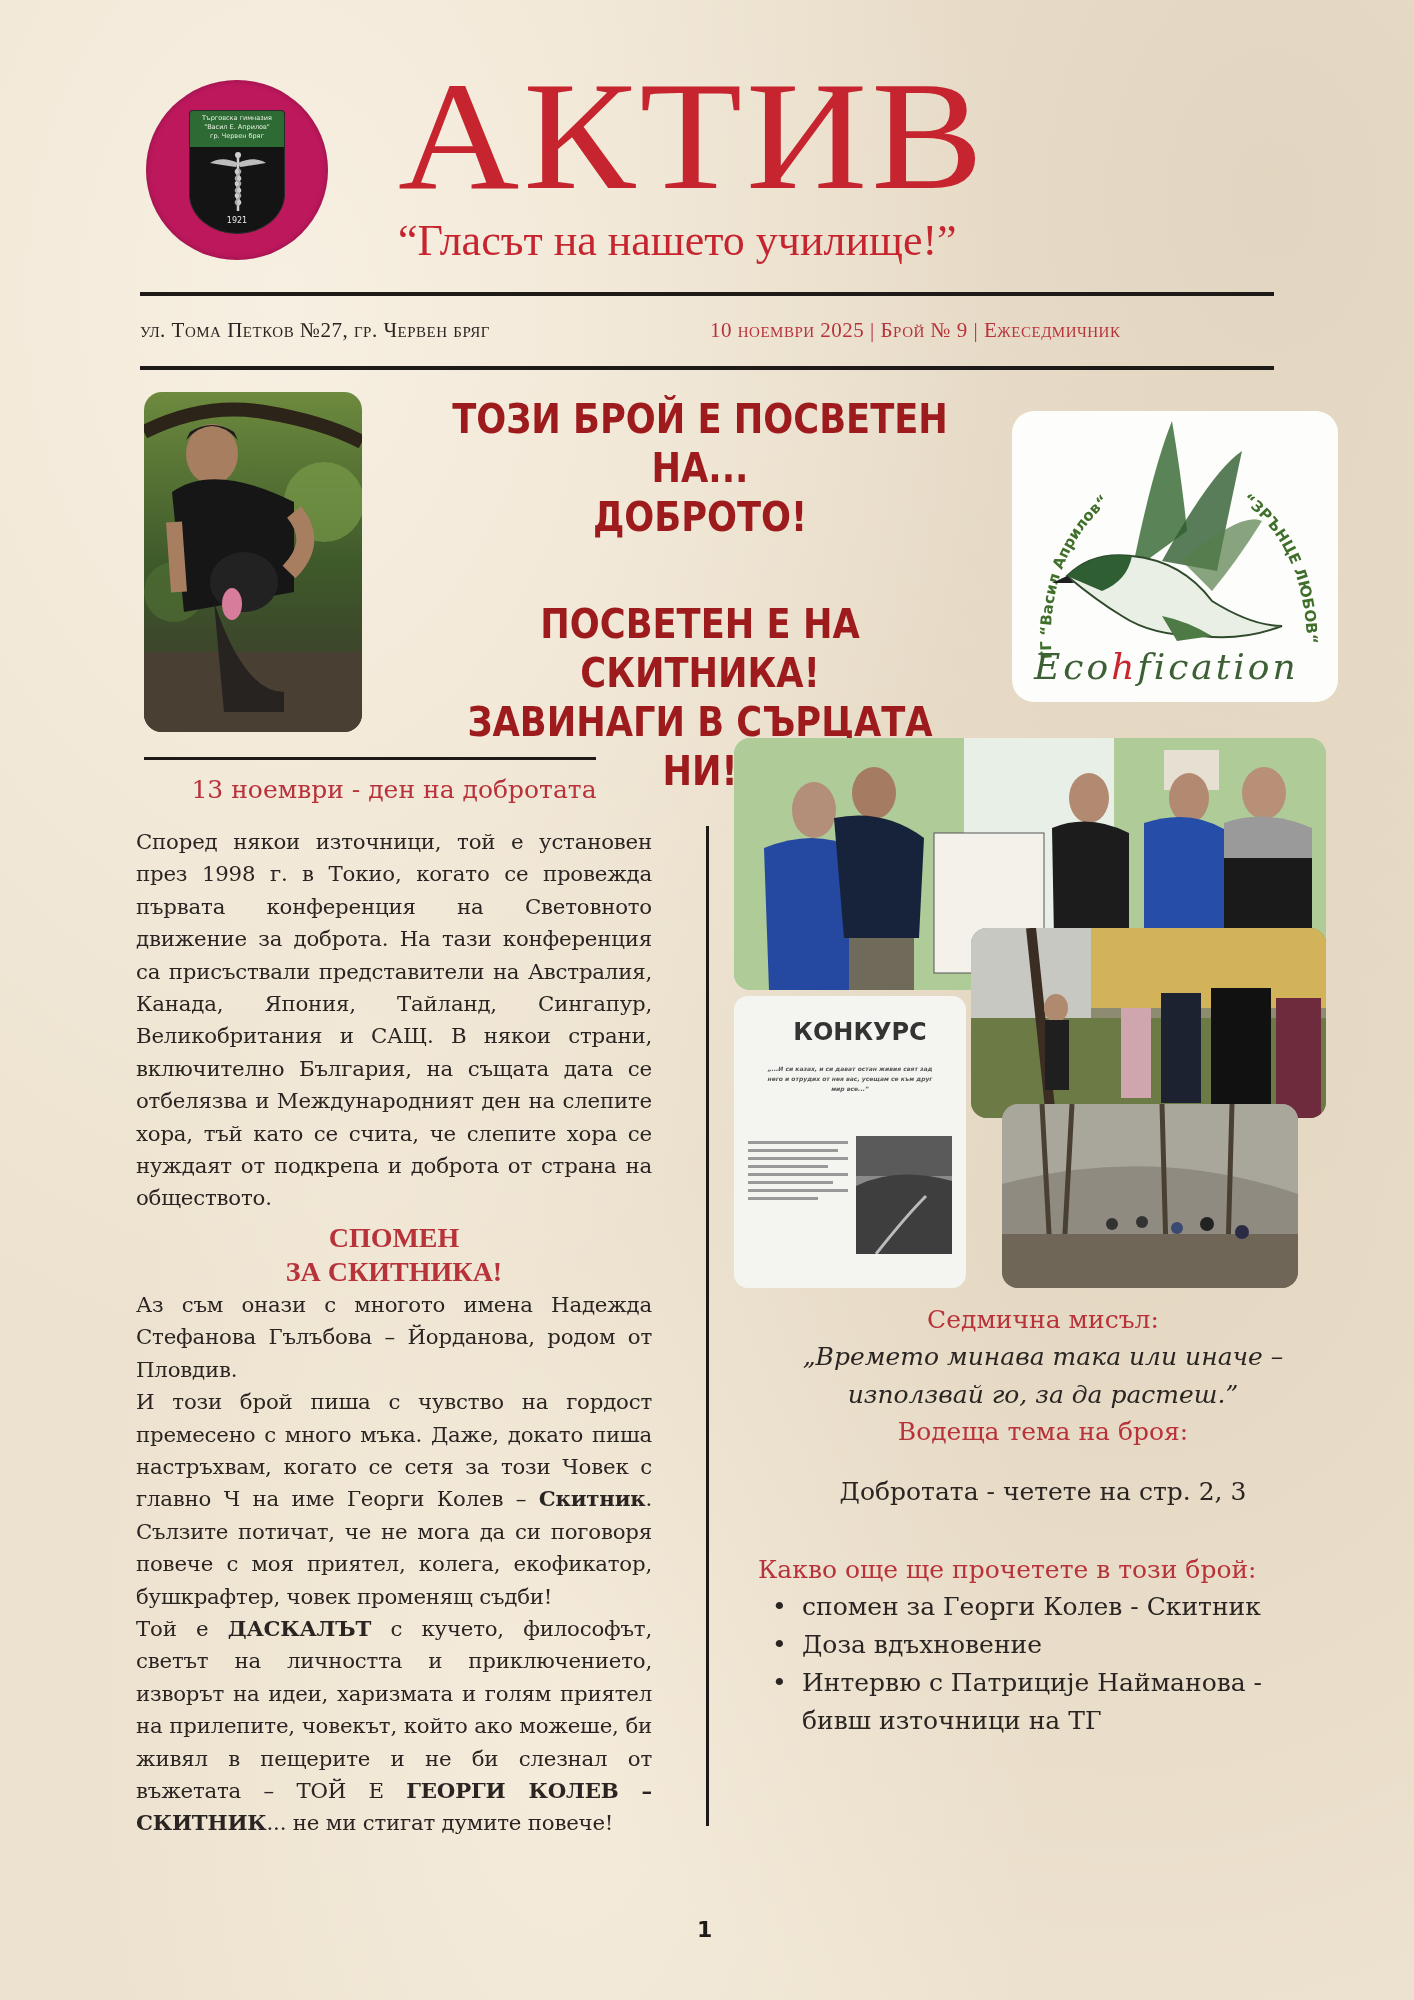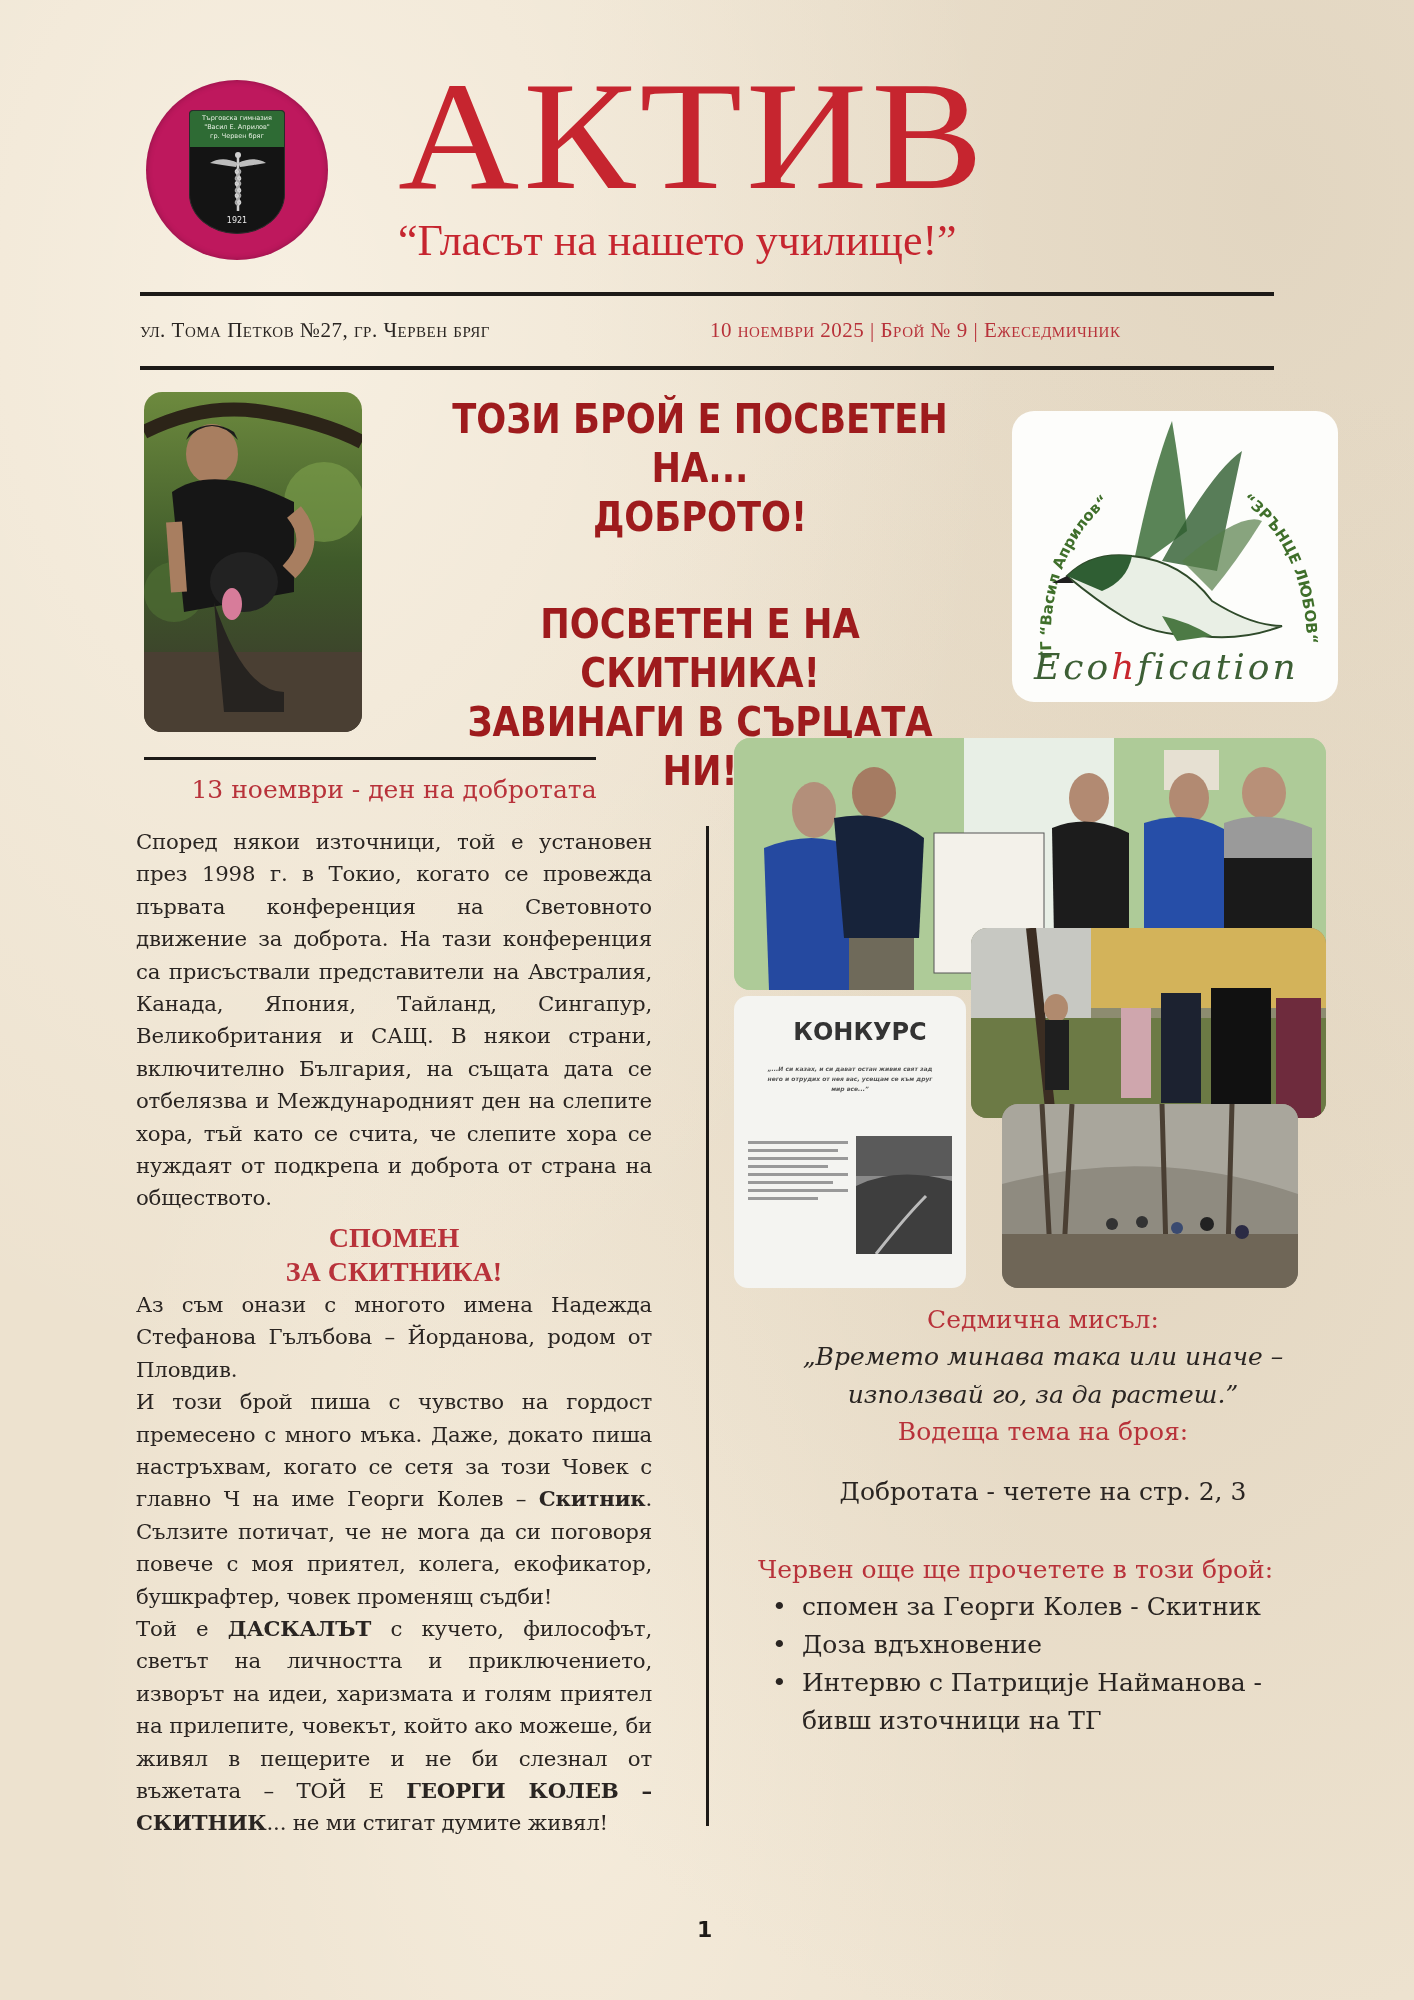--- a/index.html
+++ b/index.html
@@ -233,21 +233,21 @@
   <div class="h-red spomen-h">
     <div>СПОМЕН</div>
     <div>ЗА СКИТНИКА!</div>
   </div>
 
   <p class="body-text">Аз съм онази с многото имена Надежда Стефанова Гълъбова – Йорданова, родом от Пловдив.</p>
   <p class="body-text">
     <span>И този брой пиша с чувство на гордост премесено с много мъка. Даже, докато пиша настръхвам, когато се сетя за този Човек с главно Ч на име Георги Колев – </span><span class="strong">Скитник</span><span>. Сълзите потичат, че не мога да си поговоря повече с моя приятел, колега, екофикатор, бушкрафтер, човек променящ съдби!</span>
   </p>
   <p class="body-text">
-    <span>Той е </span><span class="strong">ДАСКАЛЪТ</span><span> с кучето, философът, светът на личността и приключението, изворът на идеи, харизмата и голям приятел на прилепите, човекът, който ако можеше, би живял в пещерите и не би слезнал от въжетата – ТОЙ Е </span><span class="strong">ГЕОРГИ КОЛЕВ – СКИТНИК</span><span>... не ми стигат думите живял!</span>
+    <span>Той е </span><span class="strong">ДАСКАЛЪТ</span><span> с кучето, философът, светът на личността и приключението, изворът на идеи, харизмата и голям приятел на прилепите, човекът, който ако можеше, би живял в пещерите и не би слезнал от въжетата – ТОЙ Е </span><span class="strong">ГЕОРГИ КОЛЕВ – СКИТНИК</span><span>... не ми стигат думите повече!</span>
   </p>
 </div>
 
 <div class="abs collage">
 
   <div class="pic" style="left:0; top:0; width:592px; height:252px; background:#b9d3a8;">
     <svg width="592" height="252" viewBox="0 0 592 252">
       <rect width="592" height="252" fill="#aecb98"></rect>
       <rect x="230" y="0" width="150" height="210" fill="#e8efe6"></rect>
       <rect x="430" y="12" width="55" height="40" fill="#e6e0d2"></rect>
@@ -320,21 +320,21 @@
 </div>
 
 <div class="abs right-block">
   <div class="rb-h">Седмична мисъл:</div>
   <div class="rb-quote">„Времето минава така или иначе –</div>
   <div class="rb-quote">използвай го, за да растеш.”</div>
 
   <div class="rb-h" style="">Водеща тема на броя:</div>
   <div class="rb-text">Добротата - четете на стр. 2, 3</div>
 
-  <div class="rb-h" style="margin-top:42px; text-align:left; margin-left:10px;">Червен още ще прочетете в този брой:</div>
+  <div class="rb-h" style="margin-top:42px; text-align:left; margin-left:10px;">Какво още ще прочетете в този брой:</div>
   <ul class="rb-list">
     <li>спомен за Георги Колев - Скитник</li>
     <li>Доза вдъхновение</li>
     <li><span>Интервю с Патриције Найманова -</span><br><span>бивш източници на ТГ</span></li>
   </ul>
 </div>
 
 <div class="abs page-num">1</div>
 
 </body></html>

